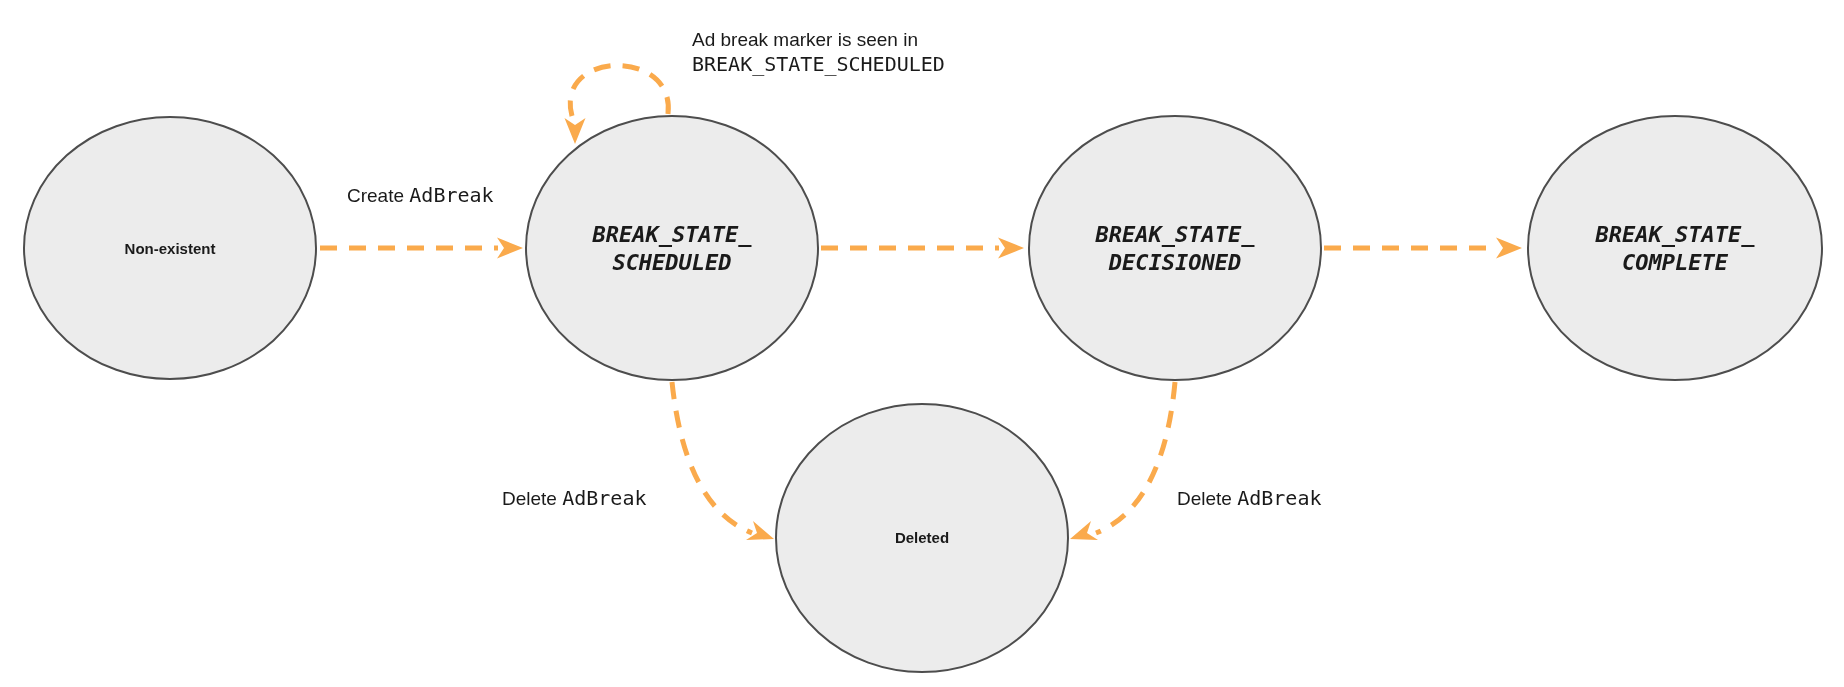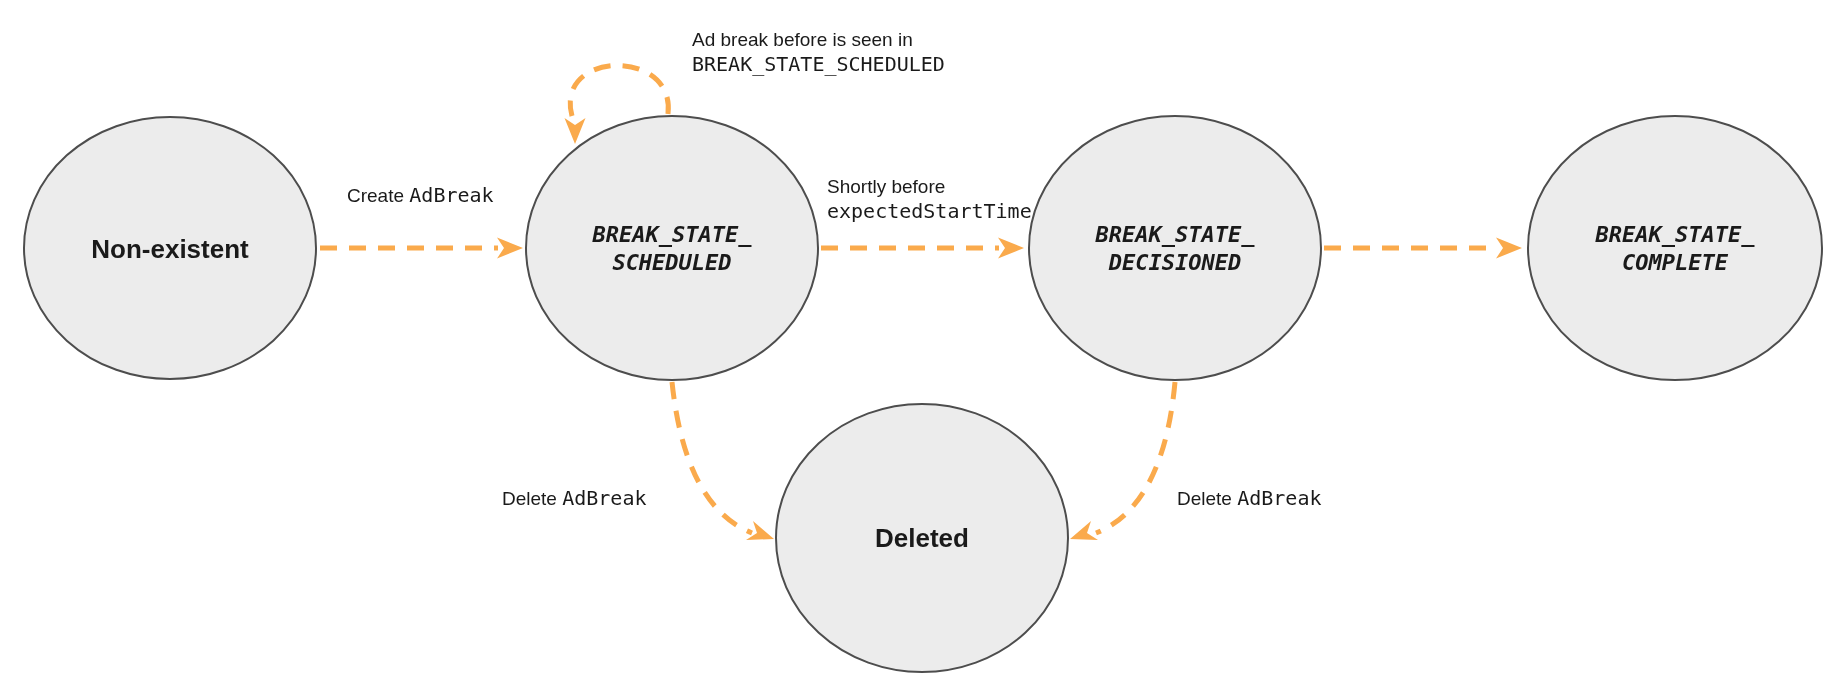--- a/index.html
+++ b/index.html
@@ -23,21 +23,21 @@
   .node{fill:var(--node-fill);stroke:var(--node-stroke);stroke-width:2;}
   .edge{fill:none;stroke:var(--arrow-orange);stroke-width:5;stroke-dasharray:17 12;}
   .head{fill:var(--arrow-orange);stroke:none;}
 
   
   .state-label{
     position:absolute;
     transform:translate(-50%,-50%);
     text-align:center;
     font-weight:bold;
-    font-size:26px;
+    font-size:15px;
     line-height:26px;
     white-space:nowrap;
   }
   .state-label.mono{
     font-family:"DejaVu Sans Mono", monospace;
     font-size:22px;
     line-height:28px;
     font-style:italic;
   }
 
@@ -102,28 +102,24 @@
     <div>COMPLETE</div>
   </div>
 
   <div class="state-label" style="left:922px;top:538px">Deleted</div>
 
   <div class="t-label" style="left:347px;top:183px">
     <span>Create </span><span class="code">AdBreak</span>
   </div>
 
   <div class="t-label" style="left:692px;top:28px">
-    <div>Ad break before is seen in</div>
+    <div>Ad break marker is seen in</div>
     <div class="code">BREAK_STATE_SCHEDULED</div>
   </div>
 
-  <div class="t-label" style="left:827px;top:175px">
-    <div>Shortly before</div>
-    <div class="code">expectedStartTime</div>
-  </div>
 
 
   <div class="t-label" style="left:502px;top:486px">
     <span>Delete </span><span class="code">AdBreak</span>
   </div>
 
   <div class="t-label" style="left:1177px;top:486px">
     <span>Delete </span><span class="code">AdBreak</span>
   </div>
 

